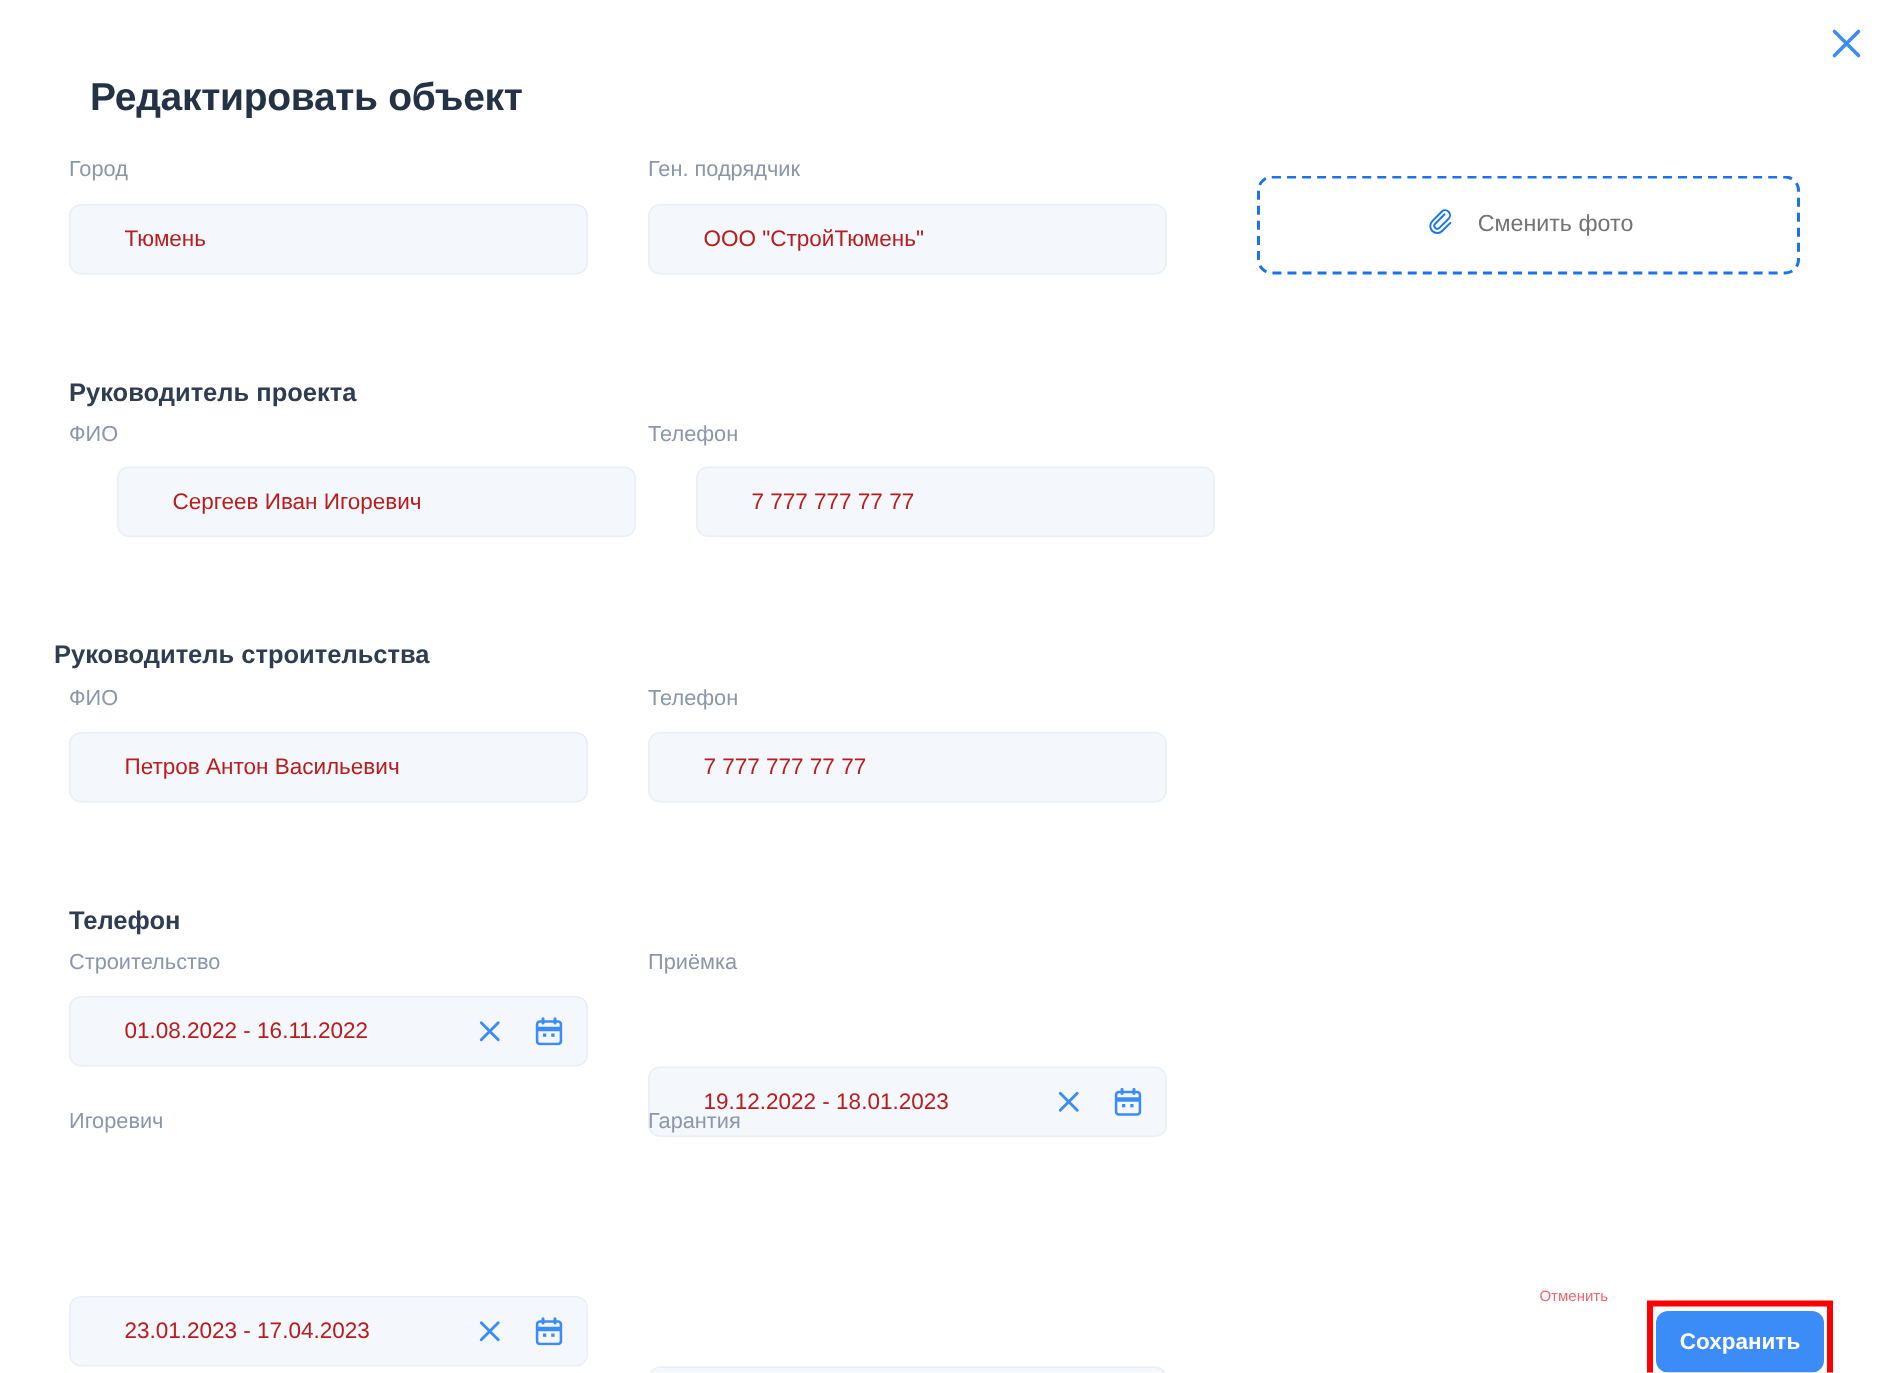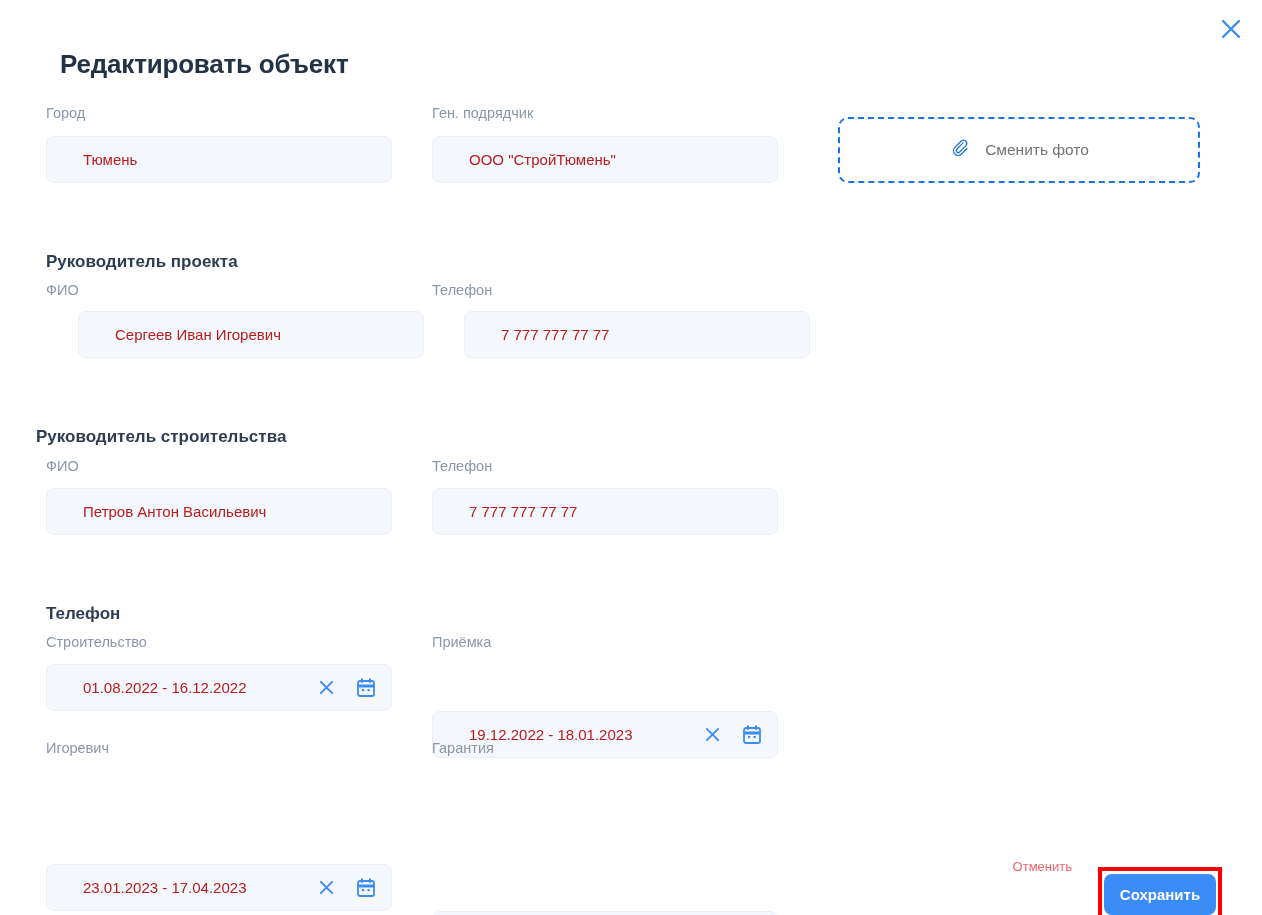--- a/index.html
+++ b/index.html
@@ -160,21 +160,21 @@
     position: absolute;
     left: 0;
     top: 843px;
     width: 1262px;
     height: 60px;
   }
   .cancel-link {
     position: absolute;
     right: 190px;
     top: 16px;
-    font-size: 13px;
+    font-size: 10px;
     color: #f2656e;
     background: none;
     border: none;
     padding: 0;
     cursor: pointer;
     font-family: inherit;
   }
   .highlight-box {
     position: absolute;
     left: 1098px;
@@ -257,21 +257,21 @@
 
 <div class="abs col-right row3-label field-label">Телефон</div>
 <div class="abs col-right row3-input text-input">
   <span class="input-value">7 777 777 77 77</span>
 </div>
 
 <div class="abs head-st section-heading">Телефон</div>
 
 <div class="abs col-left row4-label field-label">Строительство</div>
 <div class="abs col-left row4-input text-input date-input">
-  <span class="input-value">01.08.2022 - 16.12.2022</span>
+  <span class="input-value">01.08.2022 - 16.11.2022</span>
   <span class="date-icons">
     <button class="icon-btn">
       <span>
         <svg width="17" height="17" viewBox="0 0 18 18" fill="none">
             <path d="M3 3 L15 15 M15 3 L3 15" stroke="#3b8cf6" stroke-width="2" stroke-linecap="round"></path>
           </svg>
       </span>
     </button>
     <button class="icon-btn">
       <span>

